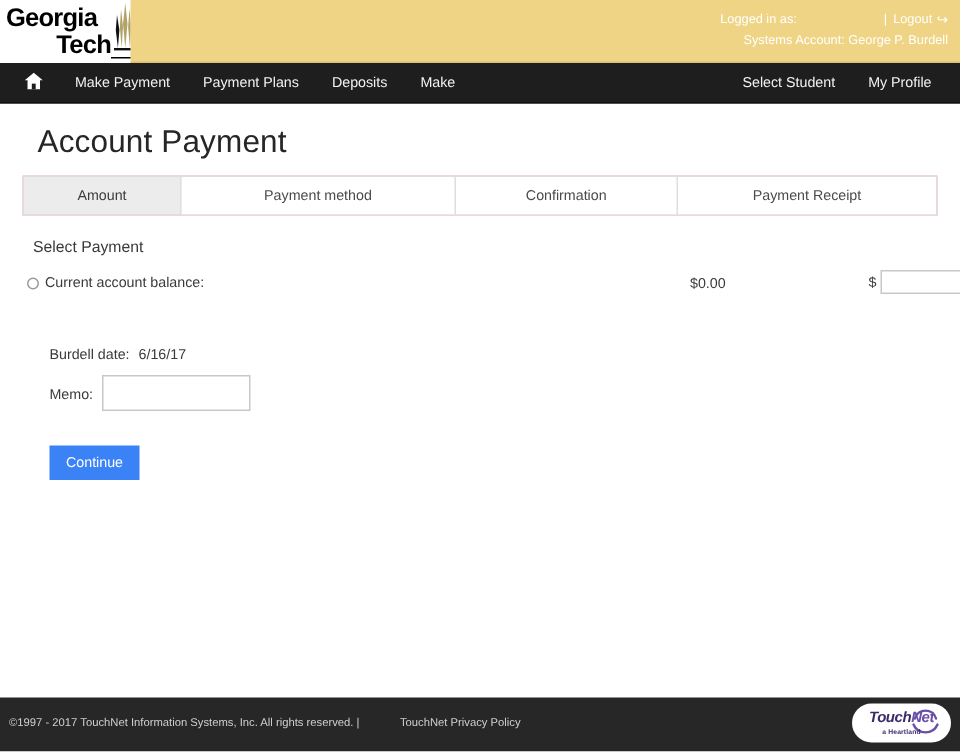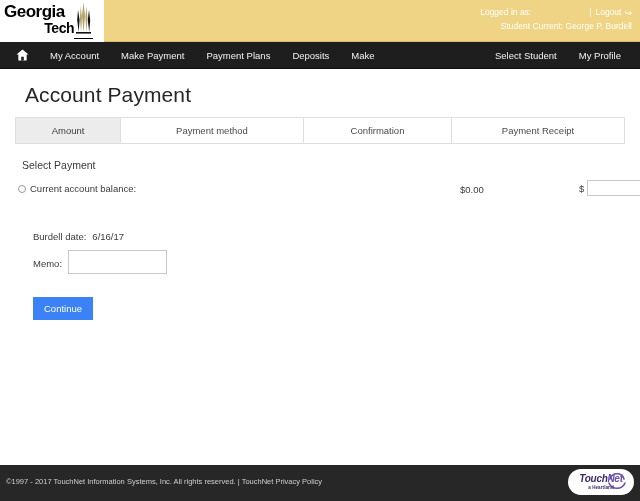--- a/index.html
+++ b/index.html
@@ -16,37 +16,37 @@
   
   .masthead {
     position: relative;
     height: 42px;
     background: #eed484;
     border-bottom: 1px solid #d9bf6e;
   }
   .logo-block {
     position: absolute;
     left: 0; top: 0;
-    width: 104px; height: 42px;
+    width: 87px; height: 42px;
     background: #ffffff;
     overflow: hidden;
   }
   .logo-wordmark {
     position: absolute;
     left: 4px; top: 3px;
     width: 70px;
     color: #000000;
     font-family: "Liberation Sans", sans-serif;
     font-weight: bold;
     line-height: 1;
     letter-spacing: -0.5px;
   }
   .logo-line1 { font-size: 17px; display: block; }
   .logo-line2 {
-    font-size: 14px; display: block;
+    font-size: 17px; display: block;
     text-align: right;
     margin-top: 1px;
   }
   .logo-tower {
     position: absolute;
     left: 74px; top: 2px;
     width: 19px; height: 38px;
   }
   .logo-underline {
     position: absolute;
@@ -256,21 +256,21 @@
     background: #272727;
   }
   .footer-text {
     position: absolute;
     left: 6px; top: 12px;
     font-size: 7.5px;
     color: #cfcfcf;
     white-space: nowrap;
   }
   .footer-sep { margin: 0 2px; }
-  .footer-link { color: #cfcfcf; text-decoration: none; }
+  .footer-link { color: #cfcfcf; text-decoration: none; margin-left: 25px; }
   .tn-logo {
     position: absolute;
     right: 6px; top: 4px;
     width: 66px; height: 26px;
     background: #ffffff;
     border-radius: 13px / 13px;
     overflow: hidden;
   }
   .tn-text {
     position: absolute;
@@ -316,33 +316,32 @@
       <polygon points="12.3,4 13.5,16 12.6,30 11.4,16" fill="#b3a369"></polygon>
       <rect x="2" y="30" width="15" height="1.6" fill="#111111"></rect>
     </svg>
     <div class="logo-underline"></div>
   </div>
 
   <div class="masthead-user">
     <span class="mu-row1">
       <span class="mu-loggedin">Logged in as:</span><span class="mu-sep">|</span><a class="mu-logout" href="#">Logout</a><span class="mu-logout-icon">↪</span>
     </span>
-    <span class="mu-row2">Student Current: George P. Burdell</span>
+    <span class="mu-row2">Systems Account: George P. Burdell</span>
   </div>
 </div>
 
 <div class="navbar">
   <div class="nav-left">
     <a class="nav-item home" href="#">
       <svg class="home-glyph" viewBox="0 0 14 13">
         <polygon points="7,0.5 13.5,6 11.5,6 11.5,12.5 2.5,12.5 2.5,6 0.5,6" fill="#ffffff"></polygon>
         <rect x="5.6" y="8.4" width="2.8" height="4.1" fill="#1e1e1e"></rect>
       </svg>
     </a>
-    <a class="nav-item" href="#">My Account</a>
     <a class="nav-item" href="#">Make Payment</a>
     <a class="nav-item" href="#">Payment Plans</a>
     <a class="nav-item" href="#">Deposits</a>
     <a class="nav-item" href="#">Make</a>
   </div>
   <div class="nav-right">
     <a class="nav-item" href="#">Select Student</a>
     <a class="nav-item" href="#">My Profile</a>
   </div>
 </div>

